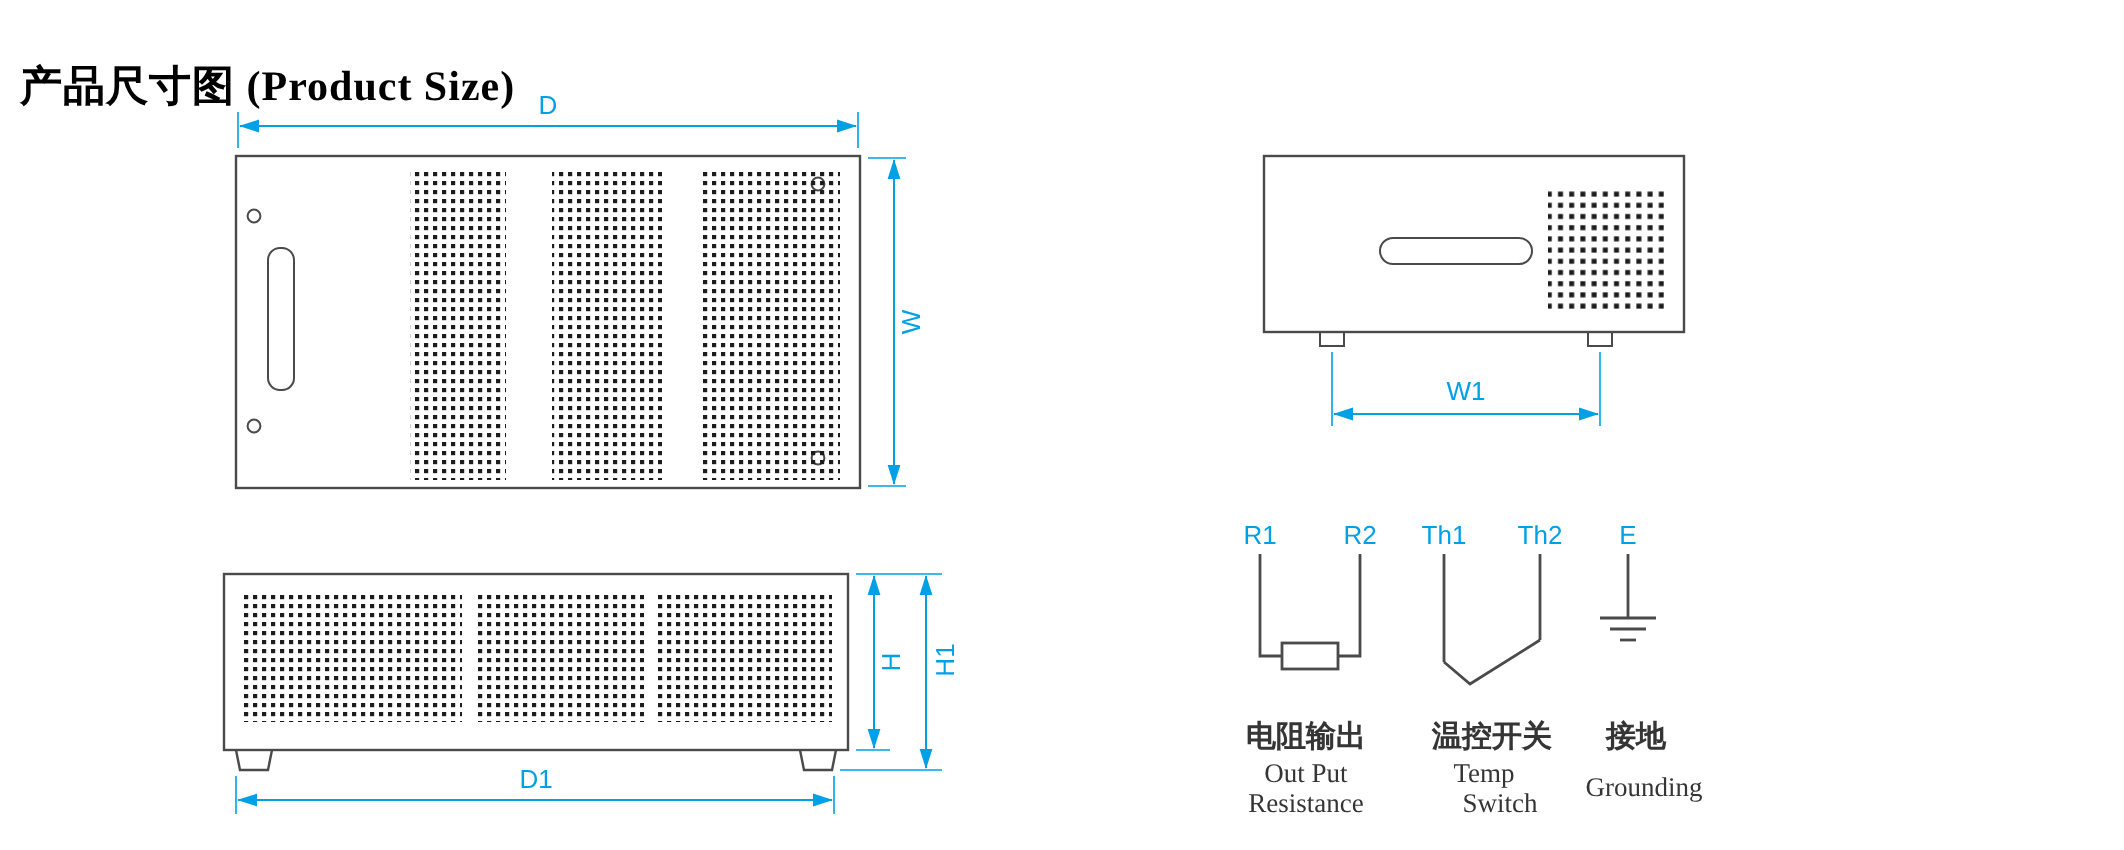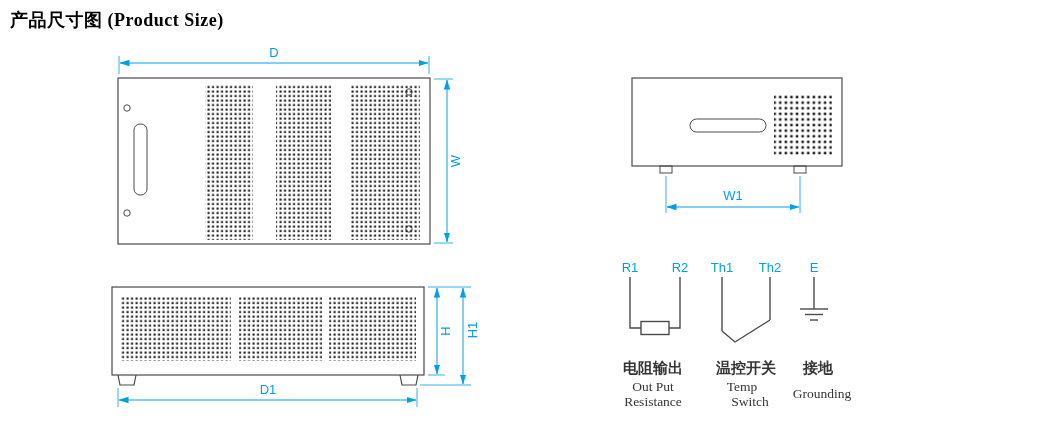--- a/index.html
+++ b/index.html
@@ -6,22 +6,22 @@
     --dim:#00a0e6;
     --outline:#4a4a4a;
     --caption:#353535;
   }
   html,body{margin:0;padding:0;background:#ffffff;}
   .canvas{
     position:relative;width:1062px;height:425px;background:#ffffff;overflow:hidden;
     font-family:"Liberation Sans",sans-serif;
   }
   .page-title{
-    position:absolute;left:10px;top:8px;
-    font-family:"Liberation Serif",serif;font-weight:700;font-size:18px;color:#000;
+    position:absolute;left:10px;top:29px;
+    font-family:"Liberation Serif",serif;font-weight:700;font-size:21px;color:#000;
     letter-spacing:.5px;white-space:nowrap;
   }
   svg.drawing{position:absolute;left:0;top:0;}
   .outline{stroke:var(--outline);stroke-width:1.2;fill:none;}
   .outline-thin{stroke:var(--outline);stroke-width:1;fill:none;}
   .dim-line{stroke:var(--dim);stroke-width:1;fill:none;}
   .ext-line{stroke:var(--dim);stroke-width:0.8;fill:none;}
   .dim-fill{fill:var(--dim);stroke:none;}
   .dim-text{fill:var(--dim);font-size:13px;font-family:"Liberation Sans",sans-serif;}
   .term-text{fill:var(--dim);font-size:13px;font-family:"Liberation Sans",sans-serif;}

